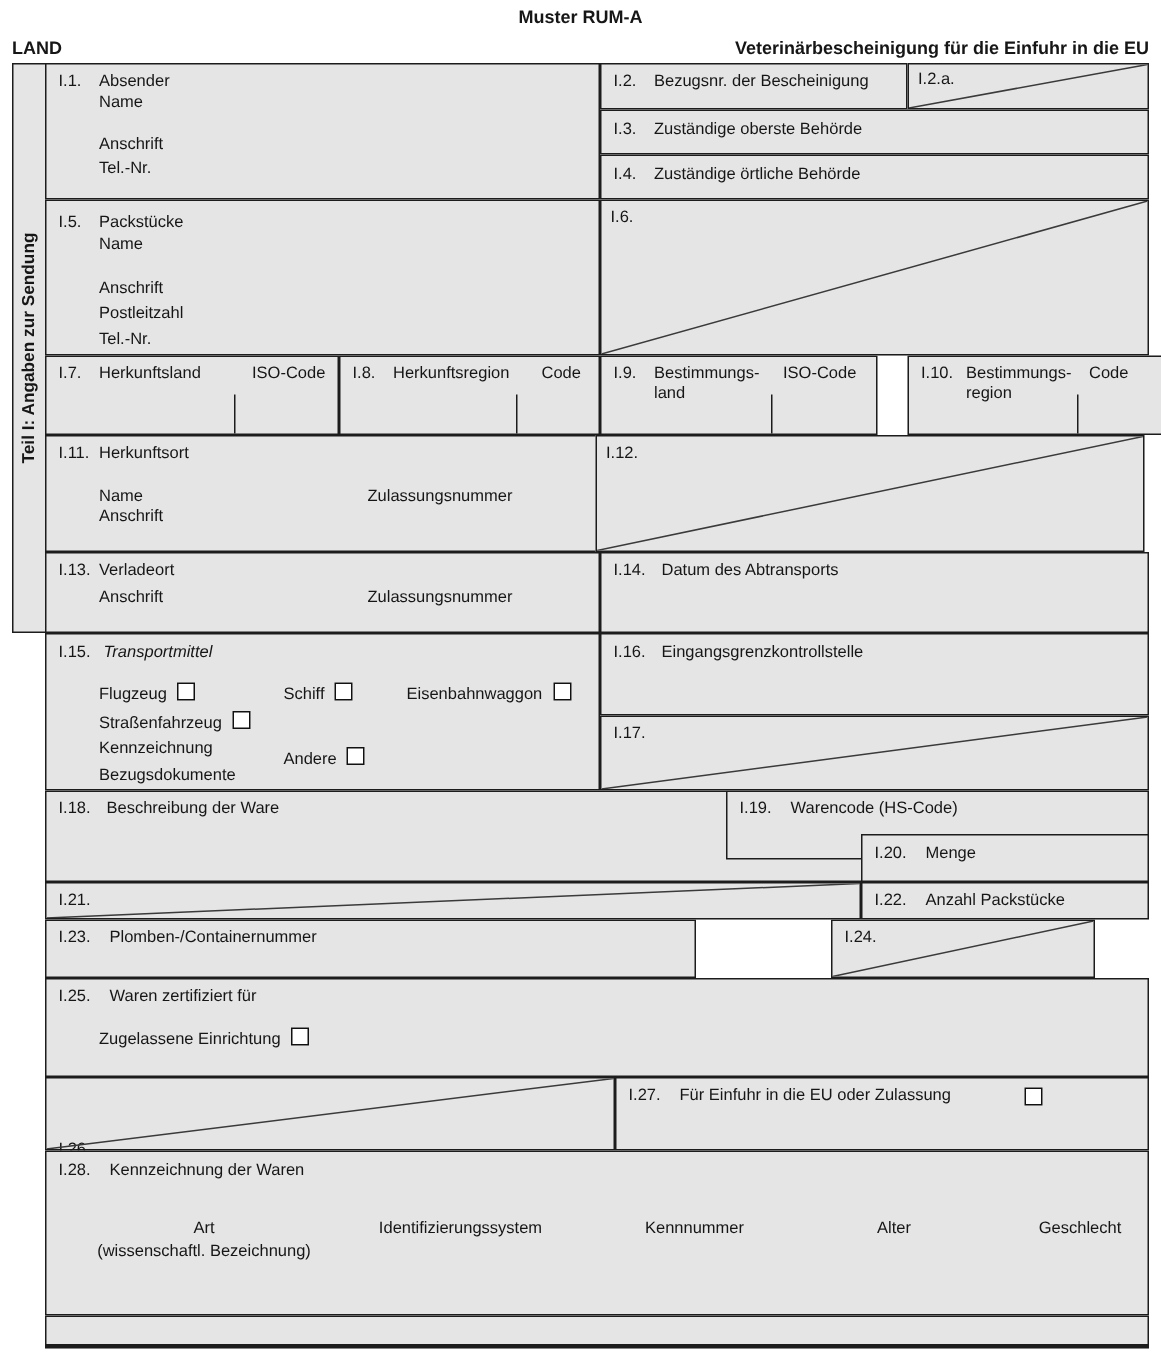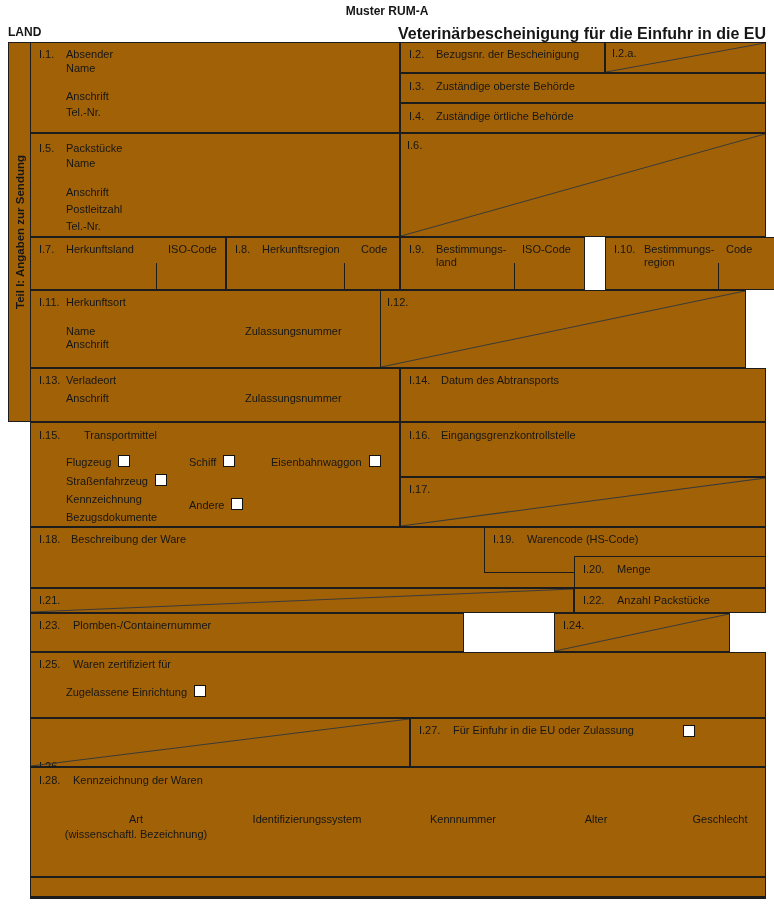--- a/index.html
+++ b/index.html
@@ -4,23 +4,23 @@
 <style>
   html,body { margin:0; padding:0; background:#ffffff; }
   #page {
     position:relative; width:774px; height:906px; background:#fff;
     font-family:"Liberation Sans", sans-serif; color:#161616;
     font-size:11px; overflow:hidden;
   }
   .hdr-title { position:absolute; left:0; right:0; top:4px; text-align:center;
                font-weight:bold; font-size:12px; }
   .hdr-land  { position:absolute; left:8px; top:25px; font-weight:bold; font-size:12px; }
-  .hdr-right { position:absolute; right:8px; top:25px; font-weight:bold; font-size:16px; }
-
-  .box { position:absolute; border:1px solid #1c1c1c; box-sizing:border-box; background:#a16207; }
+  .hdr-right { position:absolute; right:8px; top:25px; font-weight:bold; font-size:12px; }
+
+  .box { position:absolute; border:1px solid #1c1c1c; box-sizing:border-box; background:#e5e5e5; }
   .t   { position:absolute; white-space:nowrap; line-height:13px; }
   .num { }
 
   .diag { position:absolute; left:0; top:0; width:100%; height:100%; display:block; }
   .diag line { stroke:#3a3a3a; stroke-width:1; vector-effect:non-scaling-stroke; }
 
   .tick { position:absolute; bottom:0; width:1px; height:26px; background:#1c1c1c; }
 
   .cb { display:inline-block; width:10px; height:10px; border:1.5px solid #111;
         vertical-align:-1px; margin-left:7px; background:#fff; }
@@ -120,42 +120,42 @@
   </div>
 
   <div class="box" style="left:30px; top:290px; width:370px; height:78px;">
     <span class="t num" style="left:8px; top:5px;">I.11.</span>
     <span class="t" style="left:35px; top:5px;">Herkunftsort</span>
     <span class="t" style="left:35px; top:34px;">Name</span>
     <span class="t" style="left:214px; top:34px;">Zulassungsnummer</span>
     <span class="t" style="left:35px; top:47px;">Anschrift</span>
   </div>
 
-  <div class="box" style="left:380px; top:290px; width:366px; height:78px;">
+  <div class="box" style="left:397px; top:290px; width:366px; height:78px;">
     <span class="t num" style="left:6px; top:5px;">I.12.</span>
     <svg class="diag" viewBox="0 0 100 100" preserveAspectRatio="none">
         <line x1="0" y1="100" x2="100" y2="0"></line>
       </svg>
   </div>
 
   <div class="box" style="left:30px; top:368px; width:370px; height:54px;">
     <span class="t num" style="left:8px; top:5px;">I.13.</span>
     <span class="t" style="left:35px; top:5px;">Verladeort</span>
     <span class="t" style="left:35px; top:23px;">Anschrift</span>
     <span class="t" style="left:214px; top:23px;">Zulassungsnummer</span>
   </div>
 
   <div class="box" style="left:400px; top:368px; width:366px; height:54px;">
     <span class="t num" style="left:8px; top:5px;">I.14.</span>
     <span class="t" style="left:40px; top:5px;">Datum des Abtransports</span>
   </div>
 
   <div class="box" style="left:30px; top:422px; width:370px; height:105px;">
     <span class="t num" style="left:8px; top:6px;">I.15.</span>
-    <span class="t" style="left:53px; top:6px;">Transportmittel</span>
+    <span class="t" style="left:38px; top:6px;font-style:italic;">Transportmittel</span>
     <span class="t" style="left:35px; top:32px;"><span>Flugzeug</span><span class="cb"></span></span>
     <span class="t" style="left:158px; top:32px;"><span>Schiff</span><span class="cb"></span></span>
     <span class="t" style="left:240px; top:32px;"><span>Eisenbahnwaggon</span><span class="cb"></span></span>
     <span class="t" style="left:35px; top:51px;"><span>Straßenfahrzeug</span><span class="cb"></span></span>
     <span class="t" style="left:158px; top:51px;margin-top:24px;"><span>Andere</span><span class="cb"></span></span>
     <span class="t" style="left:35px; top:70px;">Kennzeichnung</span>
     <span class="t" style="left:35px; top:88px;">Bezugsdokumente</span>
   </div>
 
   <div class="box" style="left:400px; top:422px; width:366px; height:55px;">

